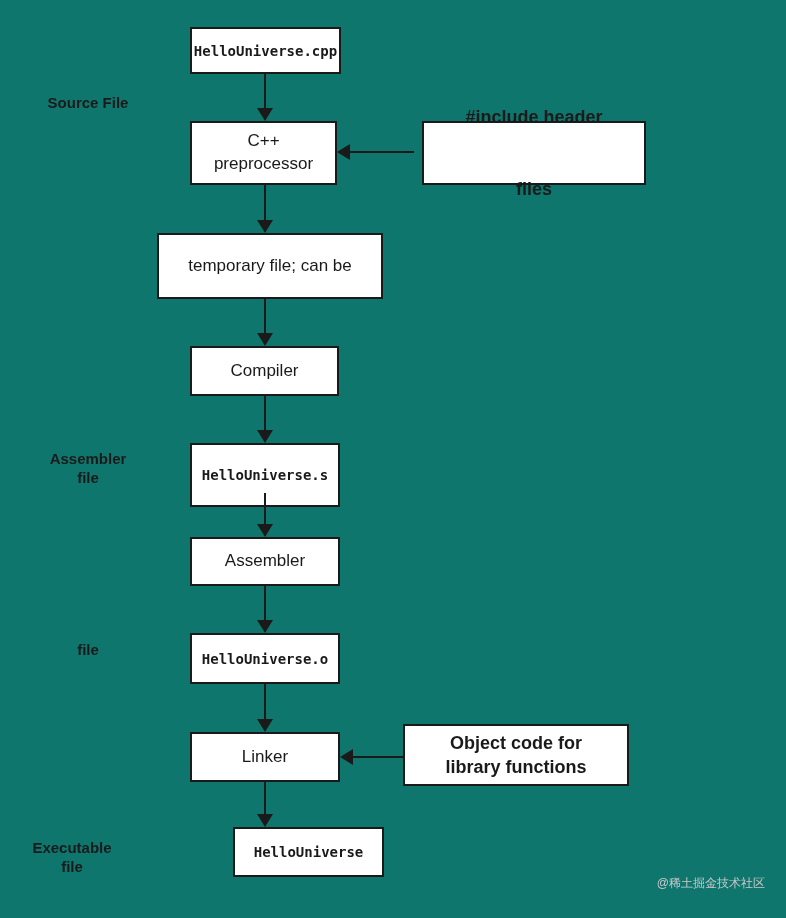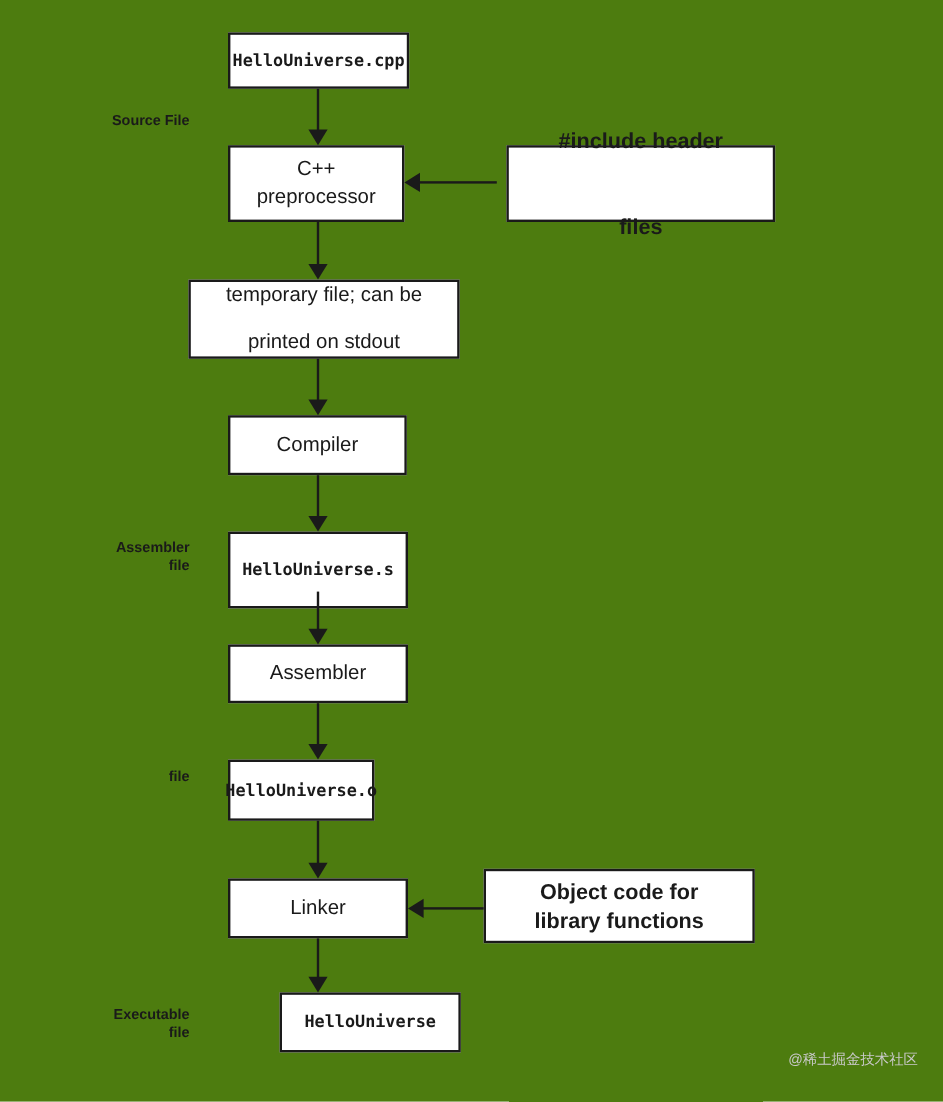--- a/index.html
+++ b/index.html
@@ -1,20 +1,20 @@
 <!DOCTYPE html>
 <html><head>
 <meta charset="utf-8">
 <style>
   html, body { margin: 0; padding: 0; }
   #canvas {
     position: relative;
     width: 786px;
     height: 918px;
-    background: #4d7c0f;
+    background: #0f766e;
     overflow: hidden;
   }
 
   
   .fbox {
     position: absolute;
     box-sizing: border-box;
     border: 2px solid #1a1a1a;
     background: #ffffff;
     display: flex;
@@ -26,24 +26,24 @@
   }
   .sans  { font-family: "Liberation Sans", "DejaVu Sans", sans-serif; font-size: 17px; line-height: 1.35; font-weight: 400; }
   .mono  { font-family: "DejaVu Sans Mono", "Liberation Mono", monospace; font-size: 14px; font-weight: 700; }
   .boldt { font-family: "Liberation Sans", "DejaVu Sans", sans-serif; font-size: 18px; font-weight: 700; line-height: 1.35; }
   .fbox span { display: block; }
 
   
   .slabel {
     position: absolute;
     width: 140px;
-    text-align: right;
+    text-align: center;
     font-family: "Liberation Sans", "DejaVu Sans", sans-serif;
     font-weight: 700;
-    font-size: 12px;
+    font-size: 15px;
     line-height: 1.28;
     color: #1a1a1a;
   }
   .slabel span { display: block; }
 
   
   .varrow { position: absolute; width: 16px; }
   .varrow .aline {
     position: absolute; left: 7px; top: 0;
     width: 2px; height: calc(100% - 11px);
@@ -85,24 +85,24 @@
   #box-cpp   { left: 190px; top: 27px;  width: 151px; height: 47px; }
   #lbl-source{ left: 18px;  top: 93px;  }
   #box-pre   { left: 190px; top: 121px; width: 147px; height: 64px; }
   #box-inc   { left: 422px; top: 121px; width: 224px; height: 64px; gap: 48px; }
   #box-tmp   { left: 157px; top: 233px; width: 226px; height: 66px; gap: 16px; }
   #box-comp  { left: 190px; top: 346px; width: 149px; height: 50px; }
   #lbl-asm   { left: 18px;  top: 449px; }
   #box-s     { left: 190px; top: 443px; width: 150px; height: 64px; }
   #box-asm   { left: 190px; top: 537px; width: 150px; height: 49px; }
   #lbl-obj   { left: 18px;  top: 640px; }
-  #box-o     { left: 190px; top: 633px; width: 122px; height: 51px; }
+  #box-o     { left: 190px; top: 633px; width: 150px; height: 51px; }
   #box-link  { left: 190px; top: 732px; width: 150px; height: 50px; text-align: center; }
   #box-lib   { left: 403px; top: 724px; width: 226px; height: 62px; }
-  #lbl-exe   { left: 18px;  top: 838px; }
+  #lbl-exe   { left: 2px;  top: 838px; }
   #box-exe   { left: 189px; top: 827px; width: 151px; height: 50px; margin-left: 44px; }
 
   #a1 { left: 257px; top: 74px;  height: 47px; }
   #a2 { left: 257px; top: 185px; height: 48px; }
   #a3 { left: 257px; top: 299px; height: 47px; }
   #a4 { left: 257px; top: 396px; height: 47px; }
   #a5 { left: 257px; top: 493px; height: 44px; }
   #a6 { left: 257px; top: 586px; height: 47px; }
   #a7 { left: 257px; top: 684px; height: 48px; }
   #a8 { left: 257px; top: 782px; height: 45px; }
@@ -119,21 +119,20 @@
     <span>HelloUniverse.cpp</span>
   </div>
 
   <div class="fbox sans" id="box-pre">
     <span>C++</span>
     <span>preprocessor</span>
   </div>
 
   <div class="fbox sans" id="box-tmp">
     <span>temporary file; can be</span>
-    <span>printed on stdout</span>
   </div>
 
   <div class="fbox sans" id="box-comp">
     <span>Compiler</span>
   </div>
 
   <div class="fbox mono" id="box-s">
     <span>HelloUniverse.s</span>
   </div>
 

